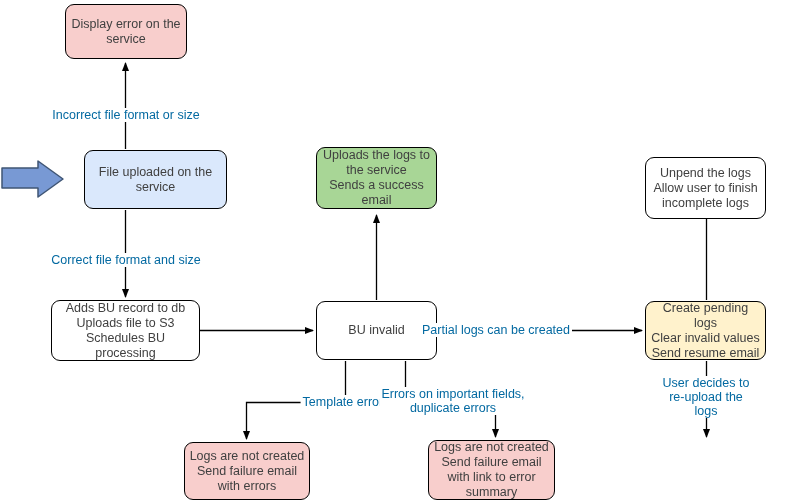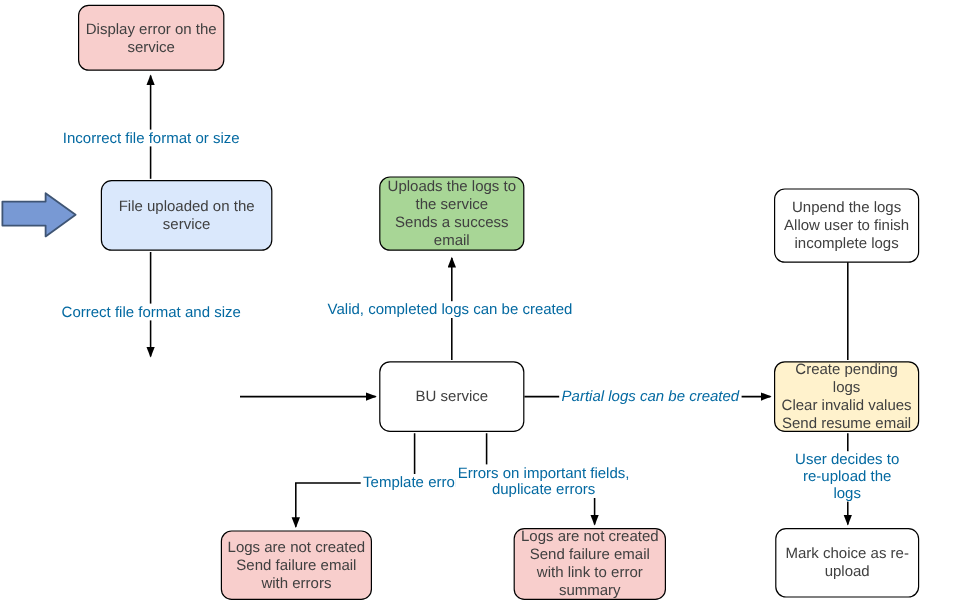--- a/index.html
+++ b/index.html
@@ -63,55 +63,55 @@
 
     <polygon points="2,168 38,168 38,161 63,179 38,197 38,188 2,188" fill="#7899d4" stroke="#3f5574" stroke-width="1.5" stroke-linejoin="round"></polygon>
   </svg>
 
   <div class="node" style="left: 65px; top: 4px; width: 122px; height: 55px; background: rgb(248, 206, 204);">Display error on the
 service</div>
 
   <div class="node" style="left: 48px; top: 150px; width: 143px; height: 59px; background: rgb(218, 232, 252); margin-left: 36px;">File uploaded on the
 service</div>
 
+  <div class="node" style="left: 51px; top: 300px; width: 149px; height: 61px; background: rgb(255, 255, 255);">Adds BU record to db
+Uploads file to S3
+Schedules BU processing</div>
 
   <div class="node" style="left: 316px; top: 147px; width: 121px; height: 62px; background: rgb(168, 214, 150);">Uploads the logs to
 the service
 Sends a success
 email</div>
 
-  <div class="node" style="left: 316px; top: 301px; width: 121px; height: 59px; background: rgb(255, 255, 255);">BU service</div>
+  <div class="node" style="left: 316px; top: 301px; width: 121px; height: 59px; background: rgb(255, 255, 255);">BU invalid</div>
 
   <div class="node" style="left: 645px; top: 157px; width: 121px; height: 62px; background: rgb(255, 255, 255);">Unpend the logs
 Allow user to finish
 incomplete logs</div>
 
   <div class="node" style="left: 645px; top: 301px; width: 121px; height: 59px; background: rgb(255, 242, 204);">Create pending logs
 Clear invalid values
 Send resume email</div>
 
-  <div class="node" style="left: 646px; top: 440px; width: 120px; height: 58px; background: rgb(255, 255, 255);">Mark choice as re-
-upload</div>
 
   <div class="node" style="left: 184px; top: 442px; width: 126px; height: 58px; background: rgb(248, 206, 204);">Logs are not created
 Send failure email
 with errors</div>
 
   <div class="node" style="left: 428px; top: 440px; width: 127px; height: 60px; background: rgb(248, 206, 204);">Logs are not created
 Send failure email
 with link to error
 summary</div>
 
   <div class="edge-label" style="left:126px;top:115px;">Incorrect file format or size</div>
 
   <div class="edge-label" style="left:126px;top:260px;">Correct file format and size</div>
 
-  <div class="edge-label" style="left:375px;top:258px;">Valid, completed logs can be created</div>
 
-  <div class="edge-label" style="left:542px;top:330px;font-style:italic;">Partial logs can be created</div>
+  <div class="edge-label" style="left:496px;top:330px;">Partial logs can be created</div>
 
 
   <div class="edge-label" style="left:706px;top:397px;">User decides to re-upload the logs</div>
 
   <div class="edge-label" style="left:346px;top:402px;">Template errors</div>
 
   <div class="edge-label" style="left:453px;top:401px;">Errors on important fields,
 duplicate errors</div>
 
 </div>

